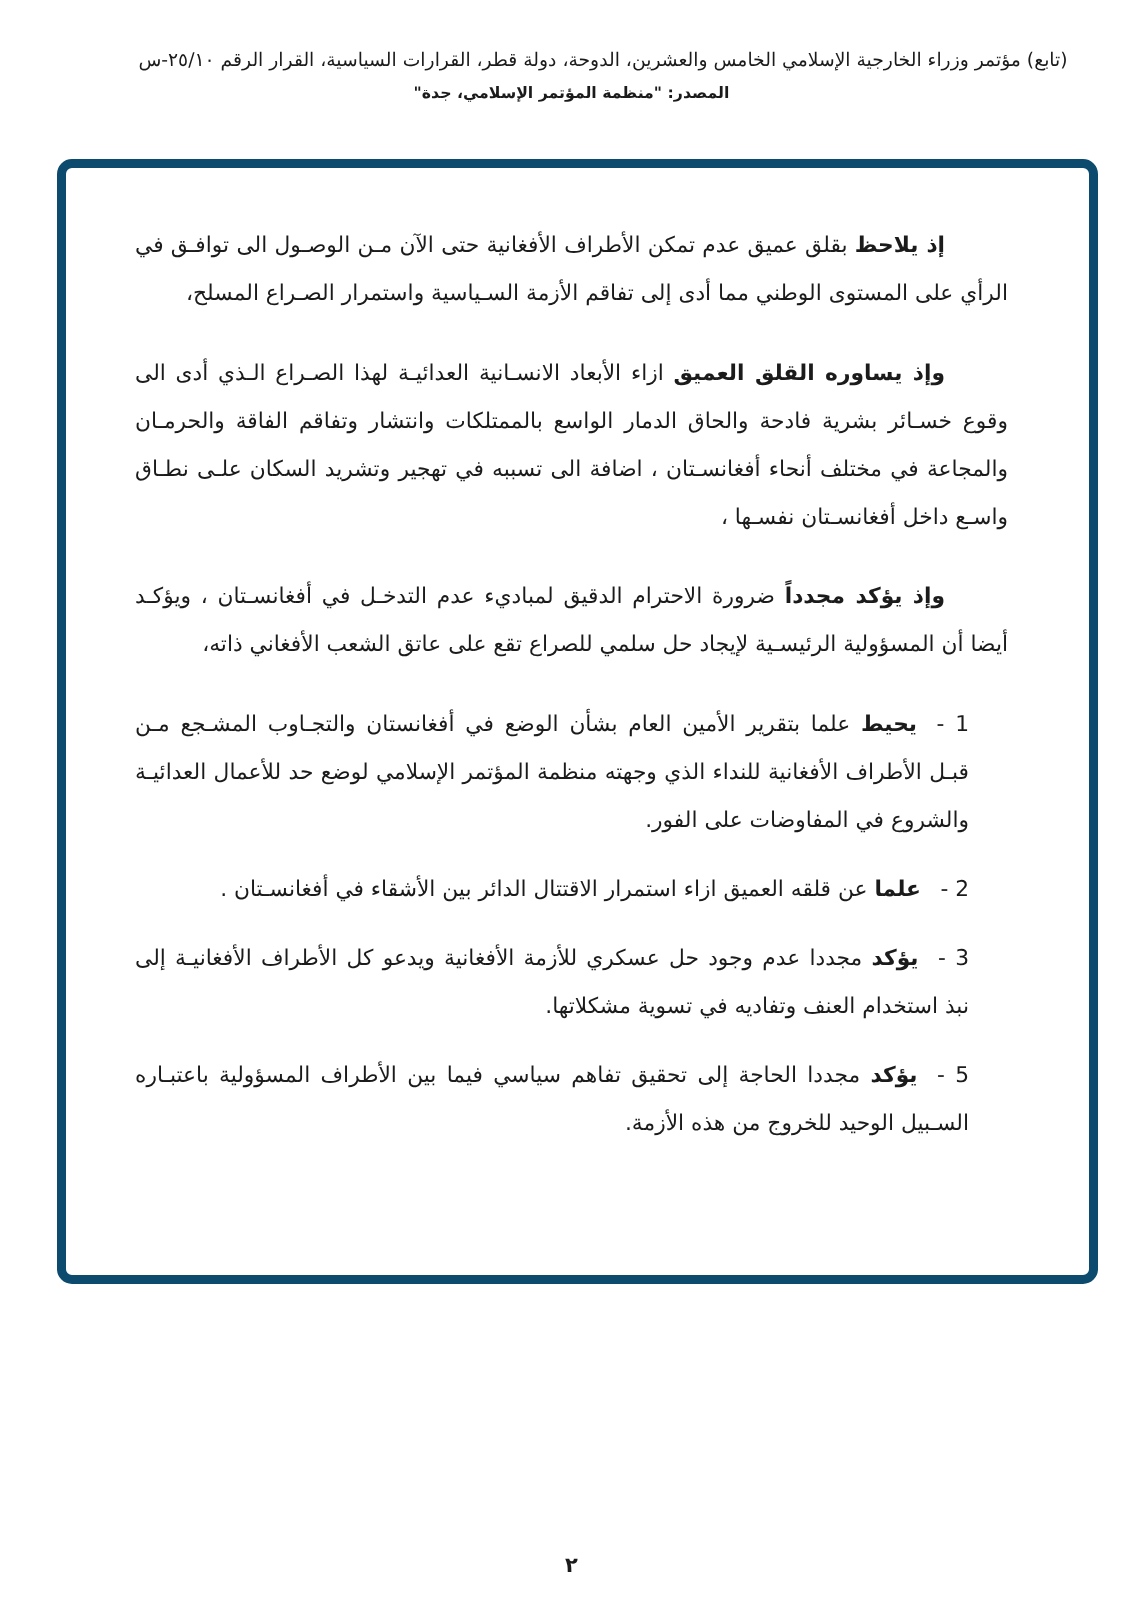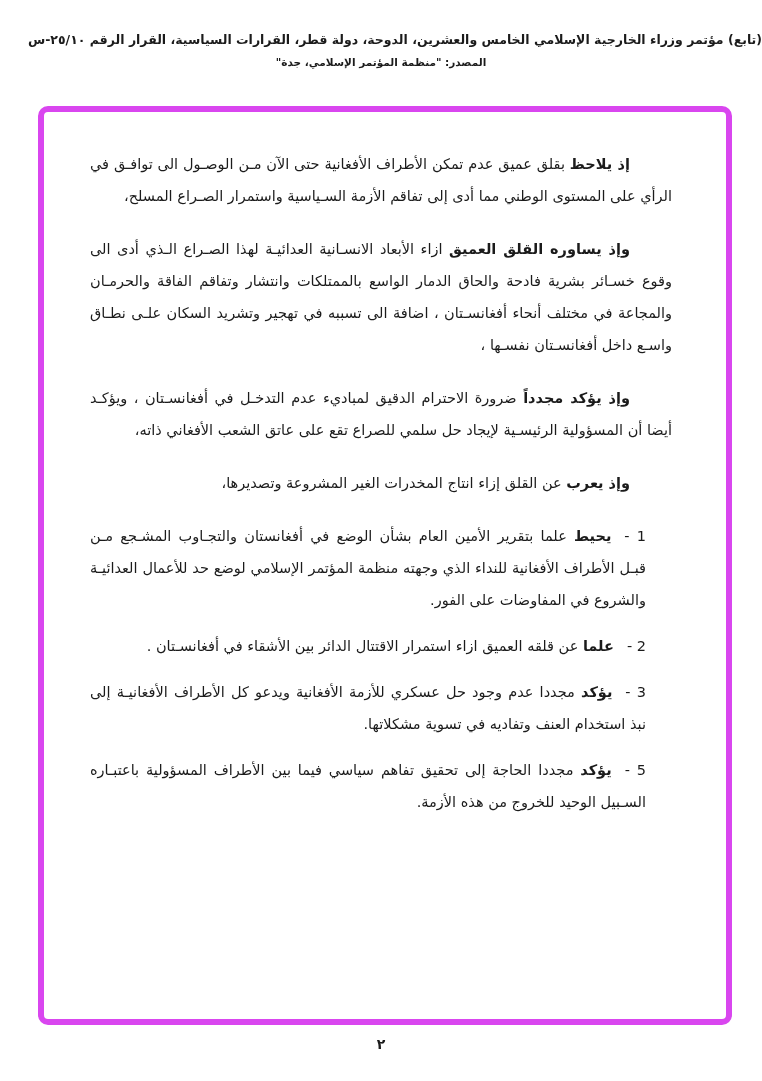--- a/index.html
+++ b/index.html
@@ -14,38 +14,38 @@
   }
   .header {
     position: absolute;
     top: 32px;
     left: 0; right: 0;
     text-align: center;
     direction: rtl;
   }
   .header-line1 {
     font-size: 12.5px;
-    font-weight: bold;
+    font-weight: normal;
     letter-spacing: 0;
     white-space: nowrap;
     padding-left: 42px;
   }
   .header-line2 {
     font-size: 10.5px;
     font-weight: bold;
     margin-top: 9px;
   }
   .green-box {
     position: absolute;
     left: 38px;
     top: 106px;
     width: 694px;
-    height: 919px;
+    height: 750px;
     box-sizing: border-box;
-    border: 6px solid #d946ef;
+    border: 6px solid #0c4a6e;
     border-radius: 10px;
     padding: 36px 54px 16px 46px;
     overflow: hidden;
     background: #ffffff;
   }
   .content {
     direction: rtl;
     text-align: justify;
     font-size: 14.5px;
     line-height: 32px;
@@ -84,21 +84,20 @@
 
   <div class="green-box">
     <div class="content">
 
       <p class="para"><span class="b">إذ يلاحظ</span><span> بقلق عميق عدم تمكن الأطراف الأفغانية حتى الآن مـن الوصـول الى توافـق في الرأي على المستوى الوطني مما أدى إلى تفاقم الأزمة السـياسية واستمرار الصـراع المسلح،</span></p>
 
       <p class="para"><span class="b">وإذ يساوره القلق العميق</span><span> ازاء الأبعاد الانسـانية العدائيـة لهذا الصـراع الـذي أدى الى وقوع خسـائر بشرية فادحة والحاق الدمار الواسع بالممتلكات وانتشار وتفاقم الفاقة والحرمـان والمجاعة في مختلف أنحاء أفغانسـتان ، اضافة الى تسببه في تهجير وتشريد السكان علـى نطـاق واسـع داخل أفغانسـتان نفسـها ،</span></p>
 
       <p class="para"><span class="b">وإذ يؤكد مجدداً</span><span> ضرورة الاحترام الدقيق لمباديء عدم التدخـل في أفغانسـتان ، ويؤكـد أيضا أن المسؤولية الرئيسـية لإيجاد حل سلمي للصراع تقع على عاتق الشعب الأفغاني ذاته،</span></p>
 
-      <p class="para"><span class="b">وإذ يعرب</span><span> عن القلق إزاء انتاج المخدرات الغير المشروعة وتصديرها،</span></p>
 
 
       <div class="items">
 
         <div class="item"><span class="marker">1 -</span><span class="b">يحيط</span><span> علما بتقرير الأمين العام بشأن الوضع في أفغانستان والتجـاوب المشـجع مـن قبـل الأطراف الأفغانية للنداء الذي وجهته منظمة المؤتمر الإسلامي لوضع حد للأعمال العدائيـة والشروع في المفاوضات على الفور.</span></div>
 
         <div class="item"><span class="marker">2 -</span><span class="b">علما</span><span> عن قلقه العميق ازاء استمرار الاقتتال الدائر بين الأشقاء في أفغانسـتان .</span></div>
 
         <div class="item"><span class="marker">3 -</span><span class="b">يؤكد</span><span> مجددا عدم وجود حل عسكري للأزمة الأفغانية ويدعو كل الأطراف الأفغانيـة إلى نبذ استخدام العنف وتفاديه في تسوية مشكلاتها.</span></div>
 

